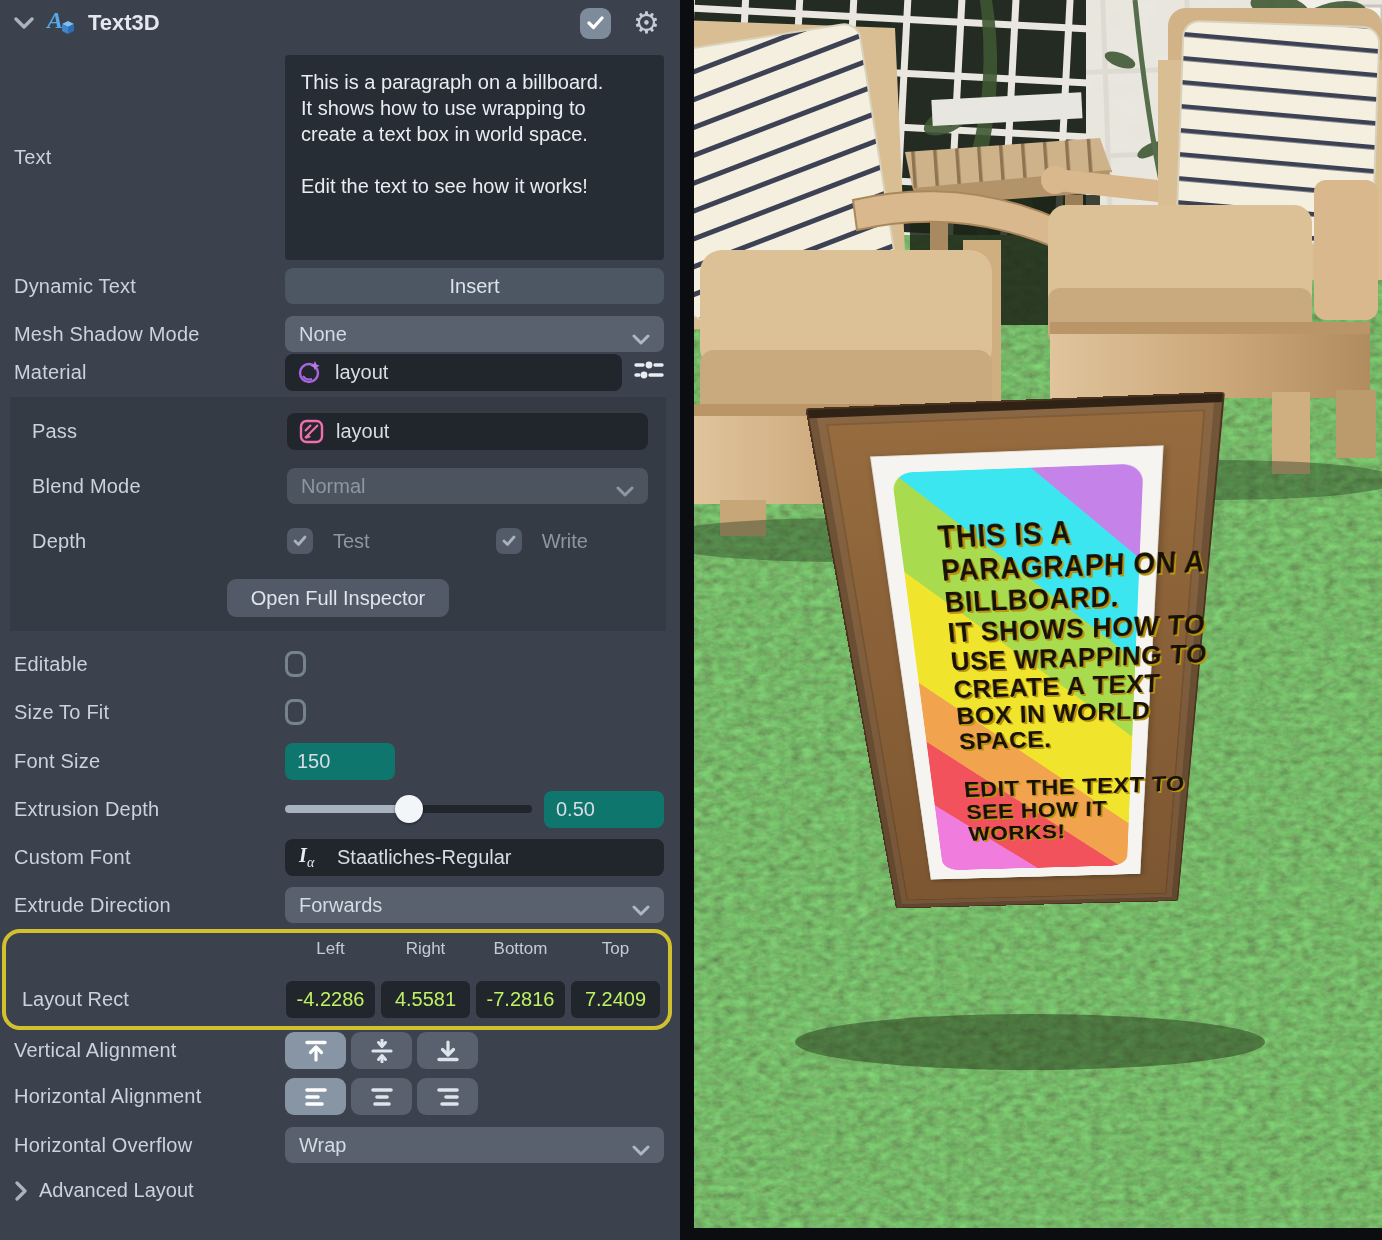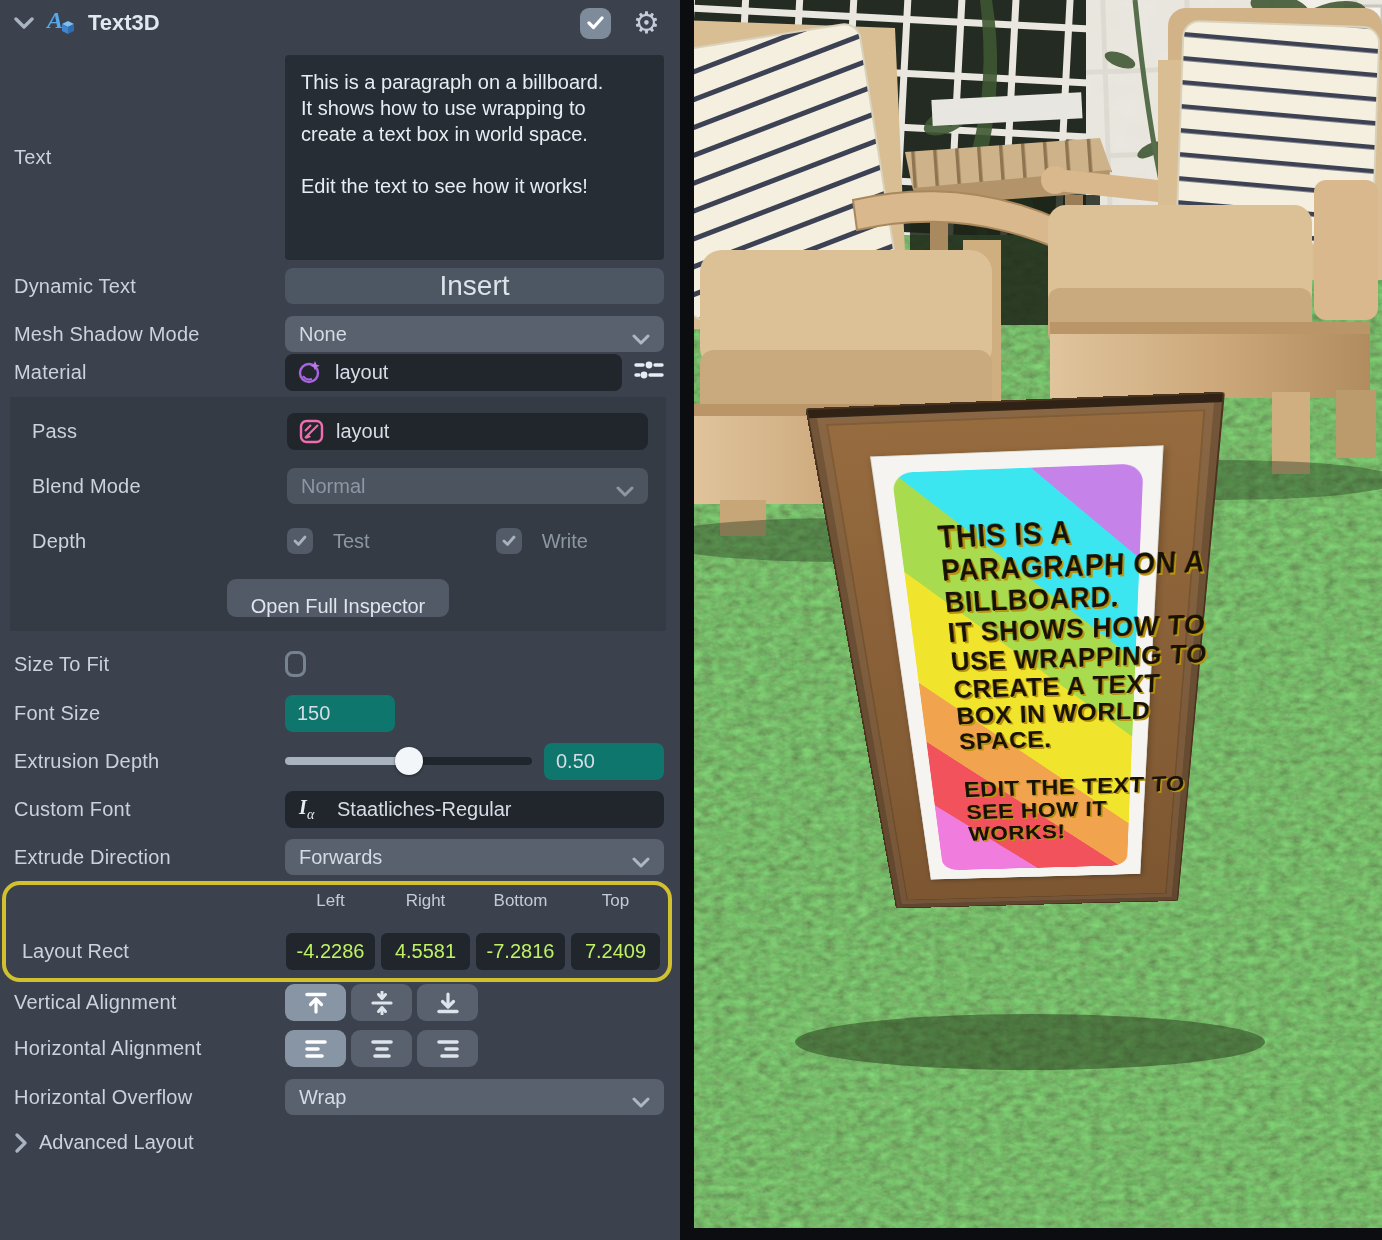--- a/index.html
+++ b/index.html
@@ -21,38 +21,38 @@
   .cb-on { width:31px; height:31px; border-radius:9px; background:#7e8b9a; display:flex; align-items:center; justify-content:center; }
   .gear { margin-left:22px; font-size:30px; line-height:30px; color:#c3ccd8; }
 
   
   .text-row { display:flex; align-items:center; margin:9px 16px 0 14px; }
   .text-area { flex:1; height:205px; background:#272d35; border-radius:4px; padding:14px 16px;
                font-size:20px; line-height:26px; color:#e8edf3; white-space:pre-line; overflow:hidden; }
 
   
   .btn { background:#4d5663; border:none; border-radius:8px; height:36px; width:100%;
-         color:#dde3ea; font-size:28px; font-family:inherit; cursor:pointer; }
+         color:#dde3ea; font-size:20px; font-family:inherit; cursor:pointer; }
   .dd { position:relative; background:#59616e; border-radius:8px; height:36px; width:100%;
         display:flex; align-items:center; padding:0 40px 0 14px; font-size:20px; color:#d3dbe4; cursor:pointer; }
   .dd .dchev { position:absolute; right:14px; top:12px; }
   .dd.disabled { background:#4c545f; color:#8d97a3; cursor:default; }
   .darkfield { background:#0f766e; border-radius:8px; height:37px; display:flex; align-items:center;
                padding:0 12px; font-size:20px; color:#d7dde6; }
   .num { justify-content:flex-start; }
 
   
   .pass-sec { margin:7px 14px 0 10px; background:#343b44; padding:16px 0 14px 0; }
   .pass-sec .row { margin:0 18px 0 22px; }
   .pass-sec .lbl { flex:0 0 255px; }
   .mt { margin-top:19px !important; }
   .check-sm { width:26px; height:26px; border-radius:7px; background:#525b67; display:flex; align-items:center; justify-content:center; flex:0 0 26px; }
   .dim { color:#8d97a3; }
   .inspector-btn-wrap { display:flex; justify-content:center; margin-top:20px; }
-  .inspector-btn { background:#525a67; border:none; border-radius:9px; height:38px; padding:16px 24px;
+  .inspector-btn { background:#525a67; border:none; border-radius:9px; height:38px; padding:8px 24px;
                    color:#dfe5ec; font-size:20px; font-family:inherit; cursor:pointer; }
 
   .cb-off { width:21px; height:26px; border-radius:8px; border:3px solid #76828f; background:transparent; }
 
   
   .slider { flex:1; position:relative; height:37px; display:flex; align-items:center; margin-right:12px; }
   .slider .track { width:100%; height:8px; border-radius:4px; background:#21262d; }
   .slider .fill { position:absolute; left:0; width:50%; height:8px; border-radius:4px; background:#a9b3bf; }
   .slider .thumb { position:absolute; left:calc(50% - 14px); width:28px; height:28px; border-radius:50%;
                    background:#f3f6f9; box-shadow:0 1px 3px rgba(0,0,0,.45); }
@@ -232,20 +232,26 @@
           </span>
           <span class="dim" style="font-size:20px">Write</span>
         </div>
       </div>
 
       <div class="inspector-btn-wrap">
         <button class="inspector-btn">Open Full Inspector</button>
       </div>
     </div>
 
+    <div class="row" style="margin-top:18px;height:30px">
+      <span class="lbl">Editable</span>
+      <div class="field">
+          <span class="cb-off"></span>
+        </div>
+    </div>
 
     <div class="row" style="margin-top:18px;height:30px">
       <span class="lbl">Size To Fit</span>
       <div class="field">
           <span class="cb-off"></span>
         </div>
     </div>
 
     <div class="row" style="margin-top:16px">
       <span class="lbl">Font Size</span>

